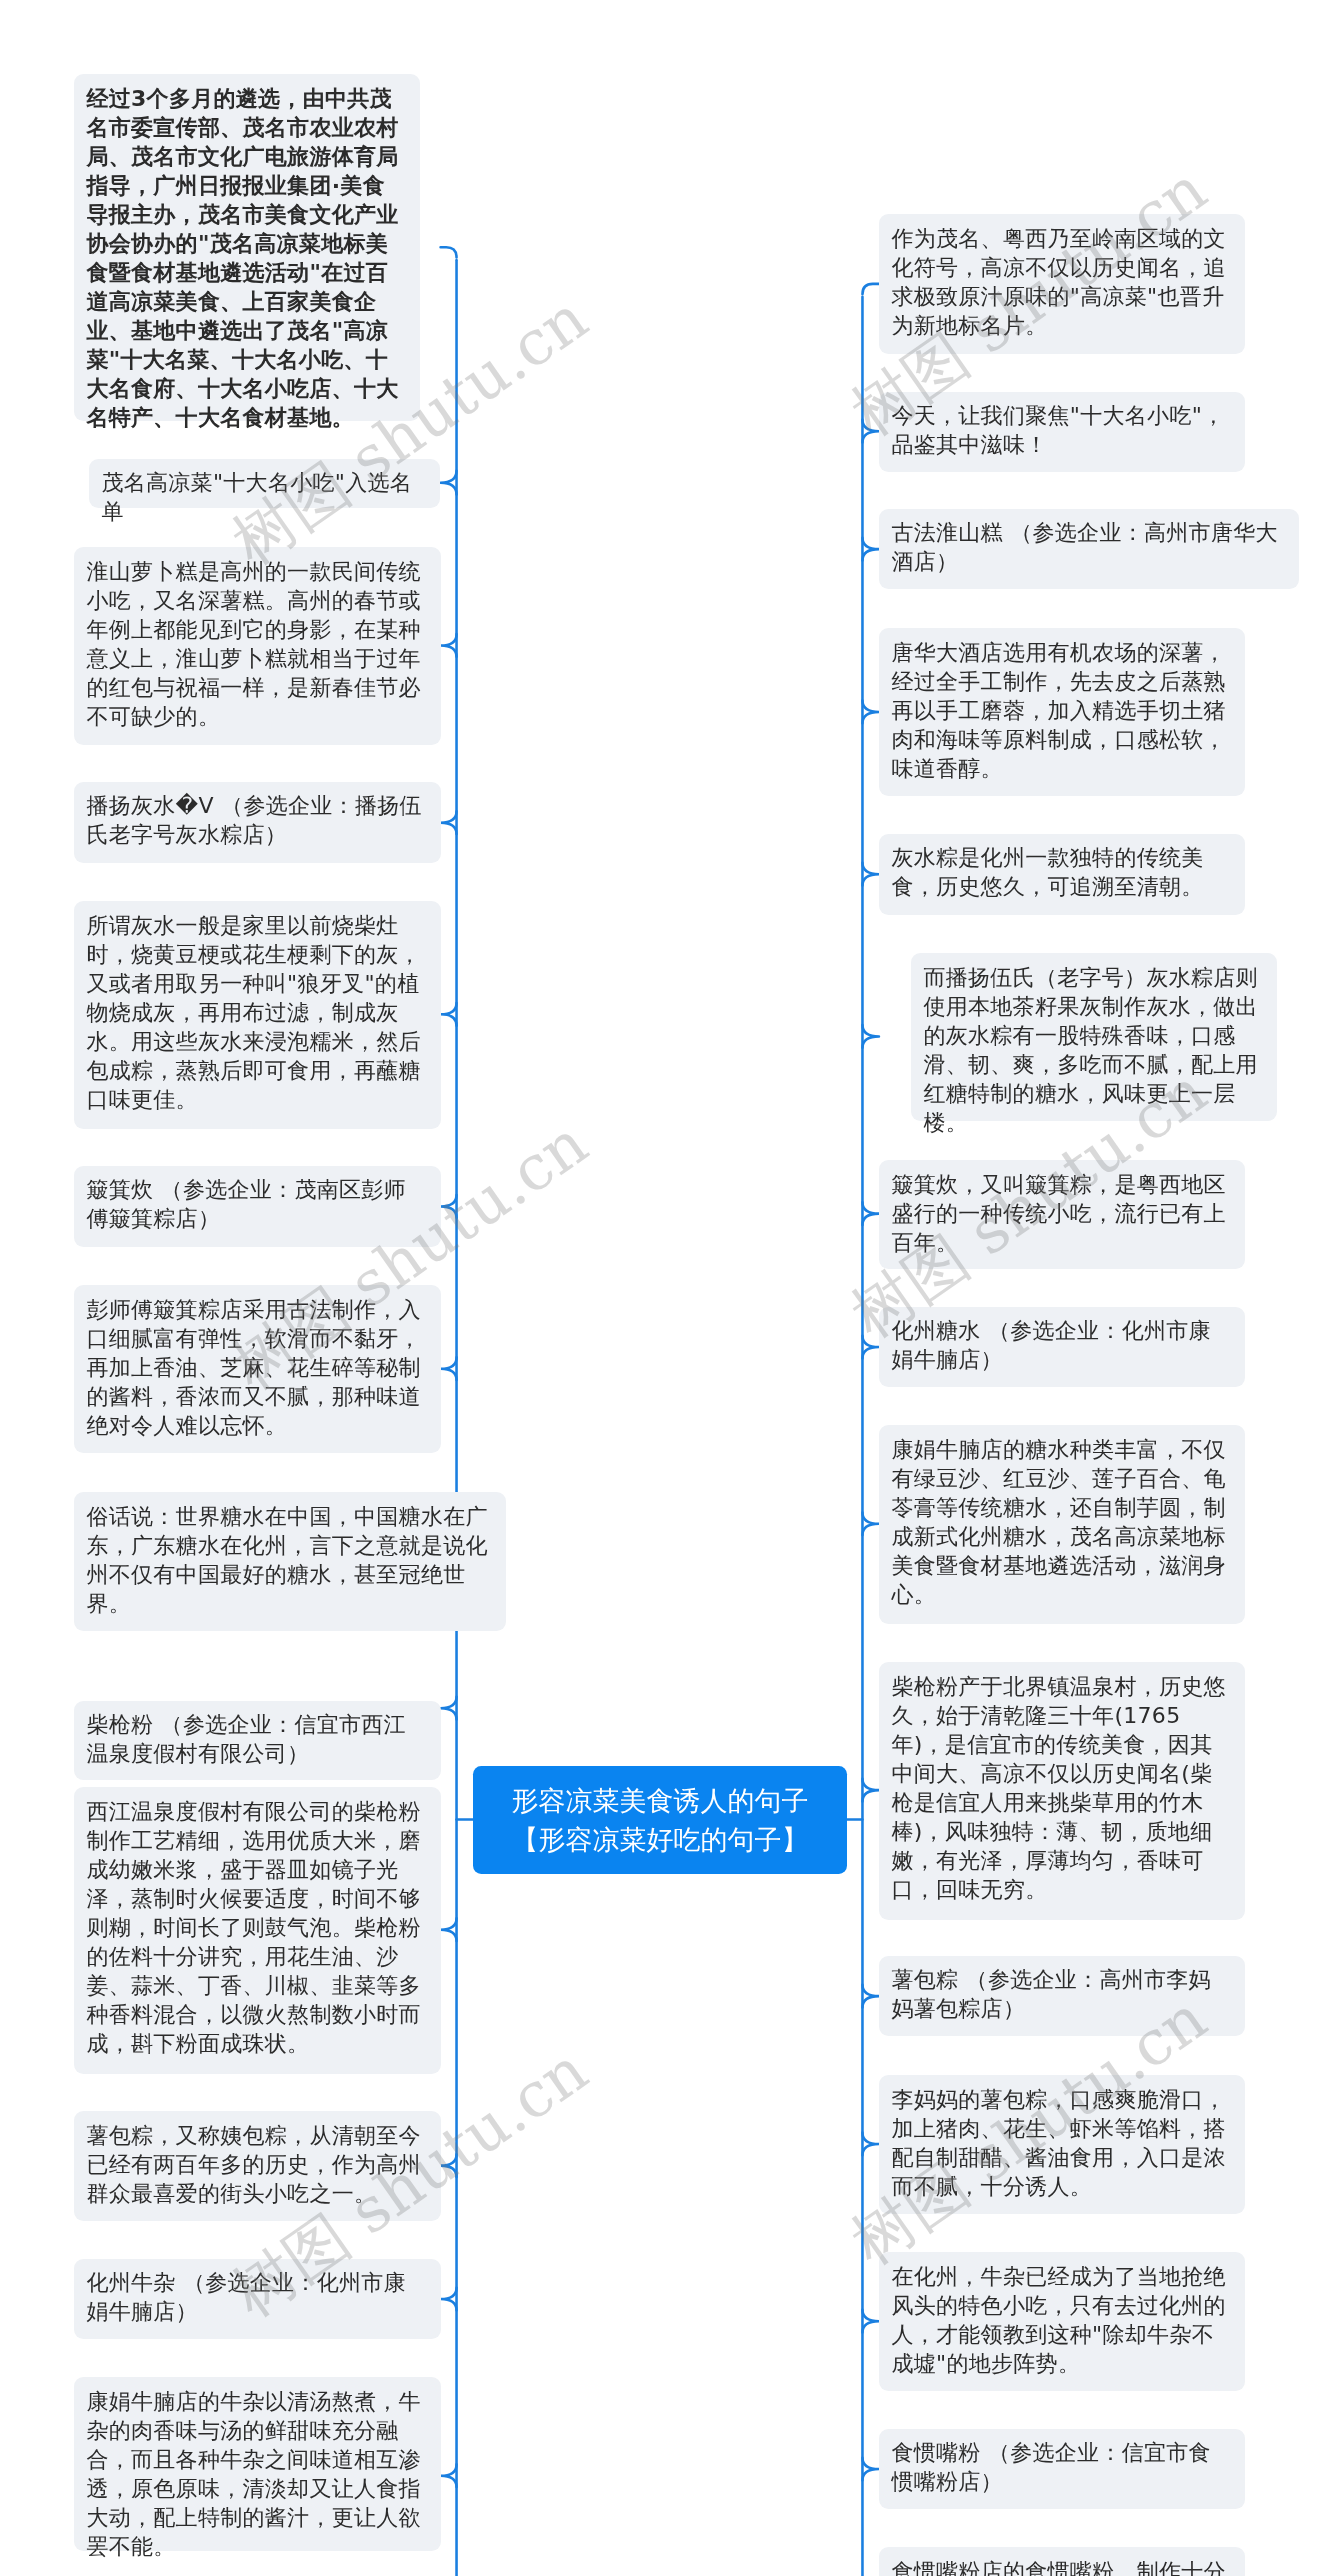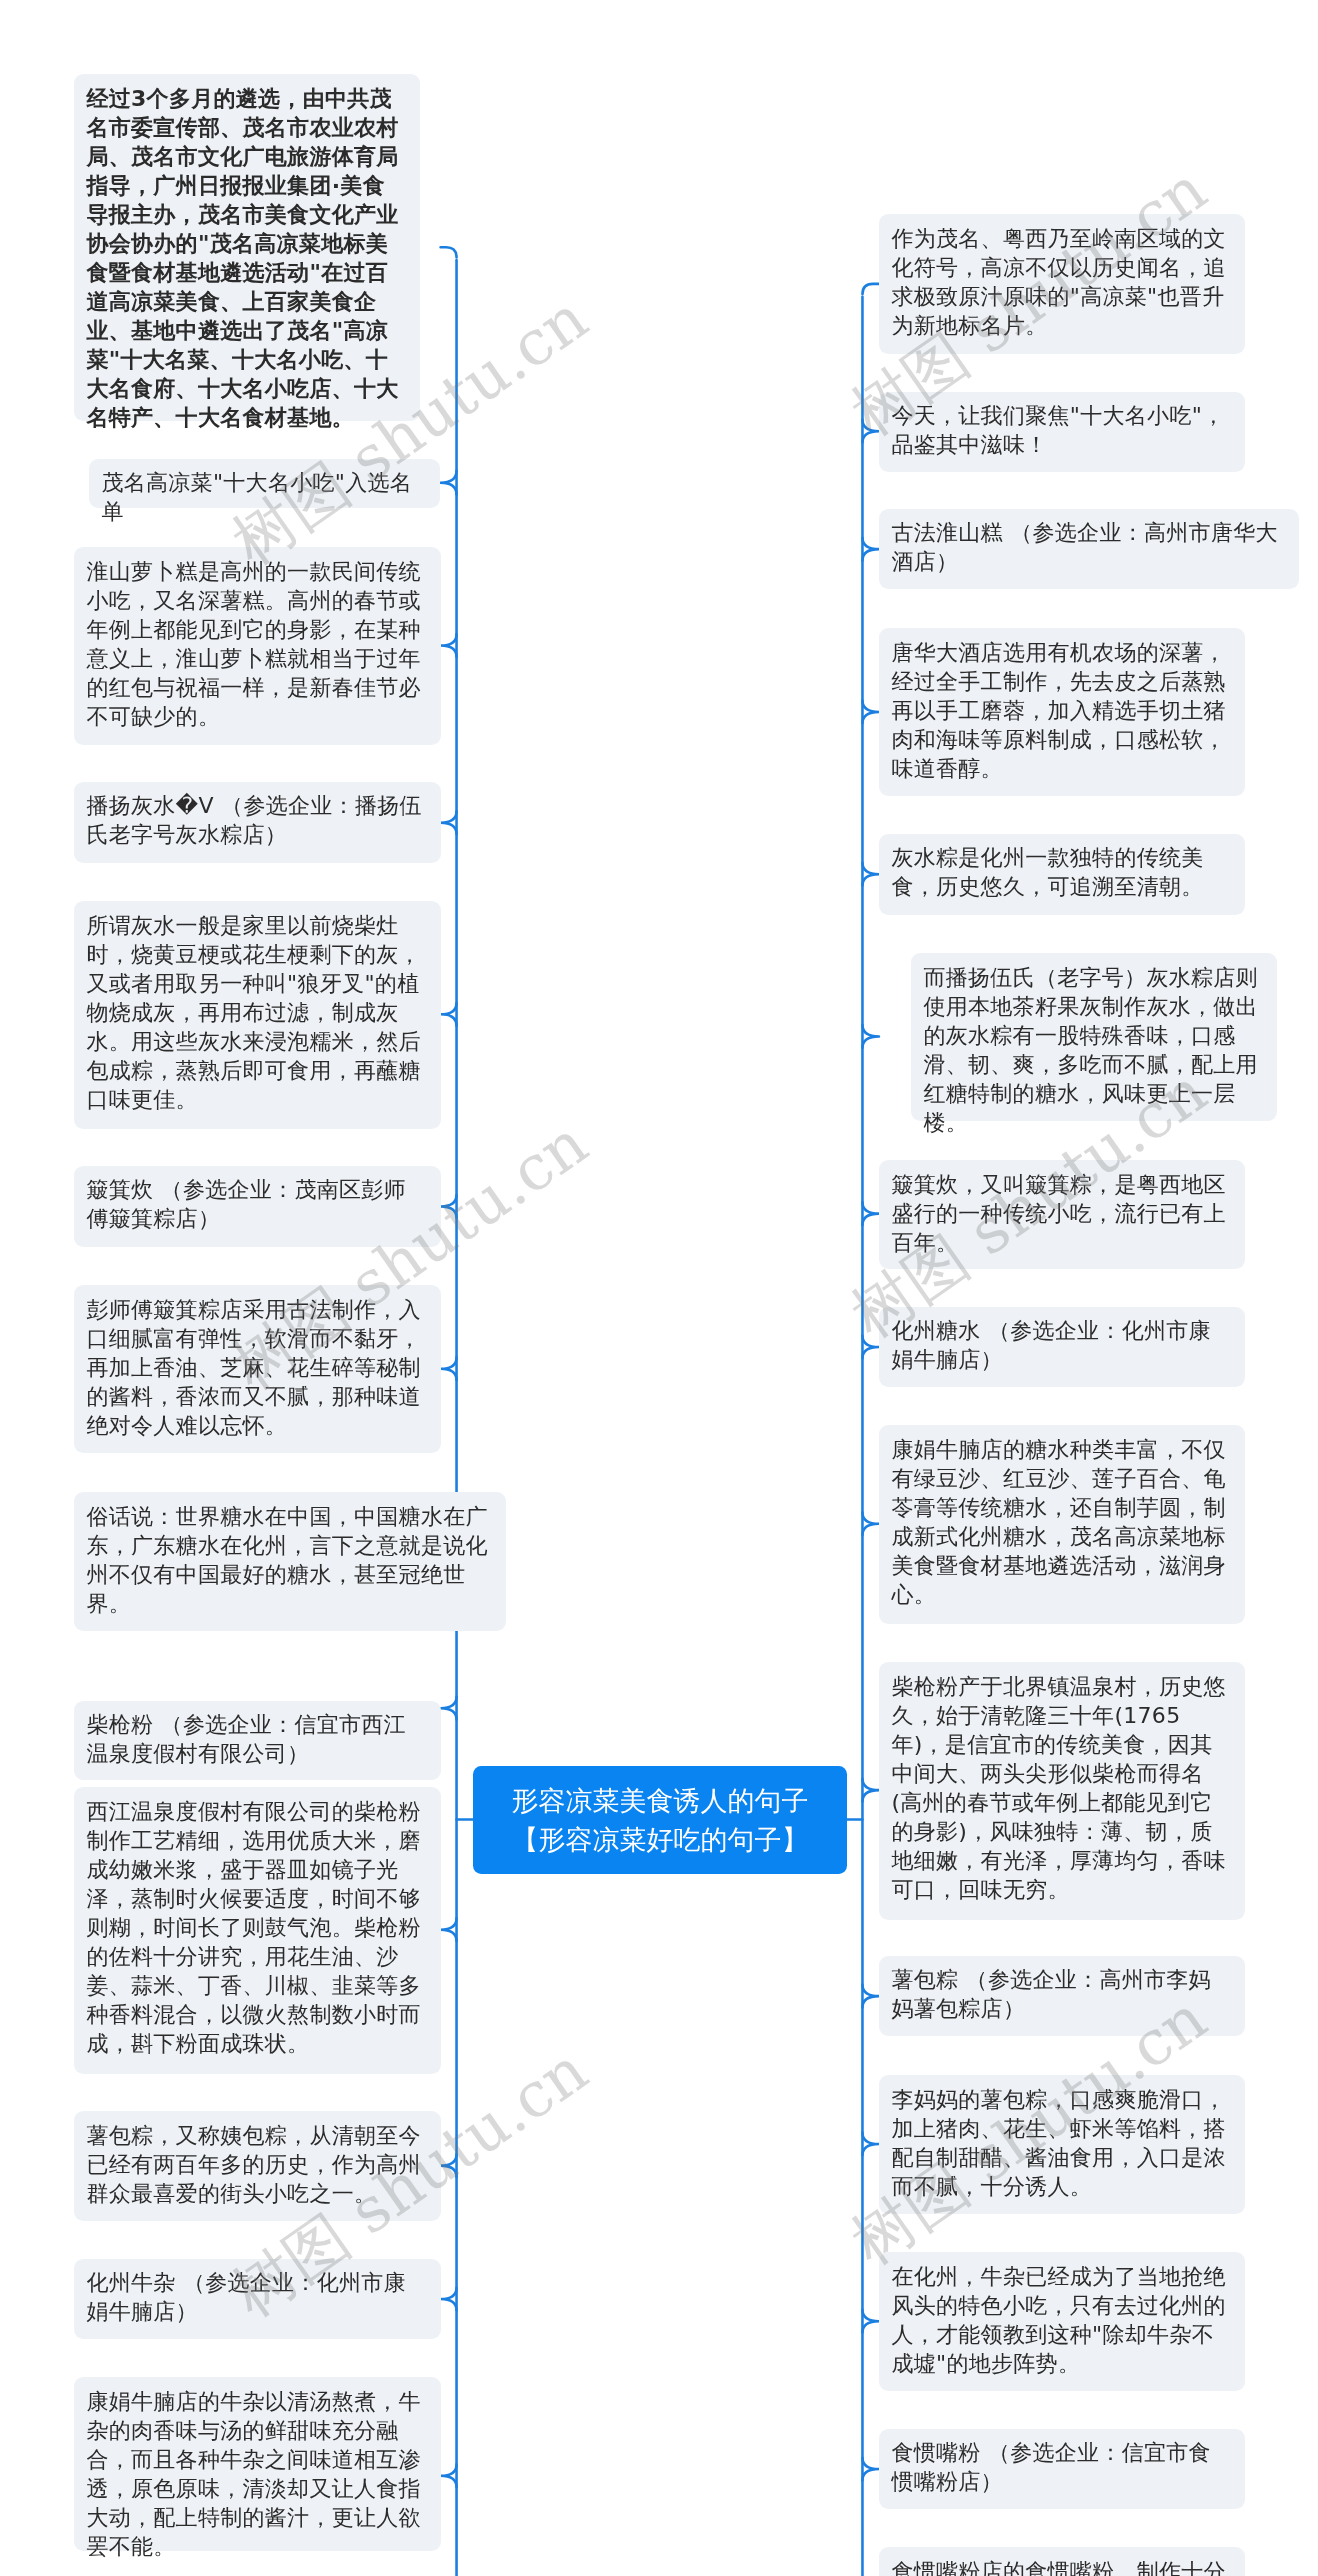--- a/index.html
+++ b/index.html
@@ -95,21 +95,21 @@
 
   <div class="node" style="left:879px; top:214px; width:366px; height:140px;"><span>作为茂名、粤西乃至岭南区域的文化符号，高凉不仅以历史闻名，追求极致原汁原味的"高凉菜"也晋升为新地标名片。</span></div>
   <div class="node short" style="left:879px; top:392px; width:366px; height:80px;"><span>今天，让我们聚焦"十大名小吃"，品鉴其中滋味！</span></div>
   <div class="node short" style="left:879px; top:509px; width:420px; height:80px;"><span>古法淮山糕  （参选企业：高州市唐华大酒店）</span></div>
   <div class="node" style="left:879px; top:628px; width:366px; height:168px;"><span>唐华大酒店选用有机农场的深薯，经过全手工制作，先去皮之后蒸熟再以手工磨蓉，加入精选手切土猪肉和海味等原料制成，口感松软，味道香醇。</span></div>
   <div class="node short" style="left:879px; top:834px; width:366px; height:81px;"><span>灰水粽是化州一款独特的传统美食，历史悠久，可追溯至清朝。</span></div>
   <div class="node" style="left:879px; top:953px; width:366px; height:168px;margin-left:32px;"><span>而播扬伍氏（老字号）灰水粽店则使用本地茶籽果灰制作灰水，做出的灰水粽有一股特殊香味，口感滑、韧、爽，多吃而不腻，配上用红糖特制的糖水，风味更上一层楼。</span></div>
   <div class="node" style="left:879px; top:1160px; width:366px; height:109px;"><span>簸箕炊，又叫簸箕粽，是粤西地区盛行的一种传统小吃，流行已有上百年。</span></div>
   <div class="node short" style="left:879px; top:1307px; width:366px; height:80px;"><span>化州糖水  （参选企业：化州市康娟牛腩店）</span></div>
   <div class="node" style="left:879px; top:1425px; width:366px; height:199px;"><span>康娟牛腩店的糖水种类丰富，不仅有绿豆沙、红豆沙、莲子百合、龟苓膏等传统糖水，还自制芋圆，制成新式化州糖水，茂名高凉菜地标美食暨食材基地遴选活动，滋润身心。</span></div>
-  <div class="node" style="left:879px; top:1662px; width:366px; height:258px;"><span>柴枪粉产于北界镇温泉村，历史悠久，始于清乾隆三十年(1765年)，是信宜市的传统美食，因其中间大、两头尖形似柴枪而得名(高州的春节或年例上都能见到它的身影)，风味独特：薄、韧，质地细嫩，有光泽，厚薄均匀，香味可口，回味无穷。</span></div>
+  <div class="node" style="left:879px; top:1662px; width:366px; height:258px;"><span>柴枪粉产于北界镇温泉村，历史悠久，始于清乾隆三十年(1765年)，是信宜市的传统美食，因其中间大、高凉不仅以历史闻名(柴枪是信宜人用来挑柴草用的竹木棒)，风味独特：薄、韧，质地细嫩，有光泽，厚薄均匀，香味可口，回味无穷。</span></div>
   <div class="node short" style="left:879px; top:1956px; width:366px; height:80px;"><span>薯包粽  （参选企业：高州市李妈妈薯包粽店）</span></div>
   <div class="node" style="left:879px; top:2075px; width:366px; height:139px;"><span>李妈妈的薯包粽，口感爽脆滑口，加上猪肉、花生、虾米等馅料，搭配自制甜醋、酱油食用，入口是浓而不腻，十分诱人。</span></div>
   <div class="node" style="left:879px; top:2252px; width:366px; height:139px;"><span>在化州，牛杂已经成为了当地抢绝风头的特色小吃，只有去过化州的人，才能领教到这种"除却牛杂不成墟"的地步阵势。</span></div>
   <div class="node short" style="left:879px; top:2429px; width:366px; height:80px;"><span>食惯嘴粉  （参选企业：信宜市食惯嘴粉店）</span></div>
   <div class="node" style="left:879px; top:2547px; width:366px; height:228px;"><span>食惯嘴粉店的食惯嘴粉，制作十分讲究，选料是当地冬季上乘的稻黄谷，精心加工而成。蒸出来的粉皮晶莹剔透，随后后切成条状，再加上芝麻、酱油、葱花等调料，即可食用。也可以把粉卷成条，下锅用油煎，吃起来又香又脆。</span></div>
 
   <div class="wm" style="left:216px; top:515px;">树图 shutu.cn</div>
   <div class="wm" style="left:216px; top:1340px;">树图 shutu.cn</div>
   <div class="wm" style="left:216px; top:2267px;">树图 shutu.cn</div>
 

